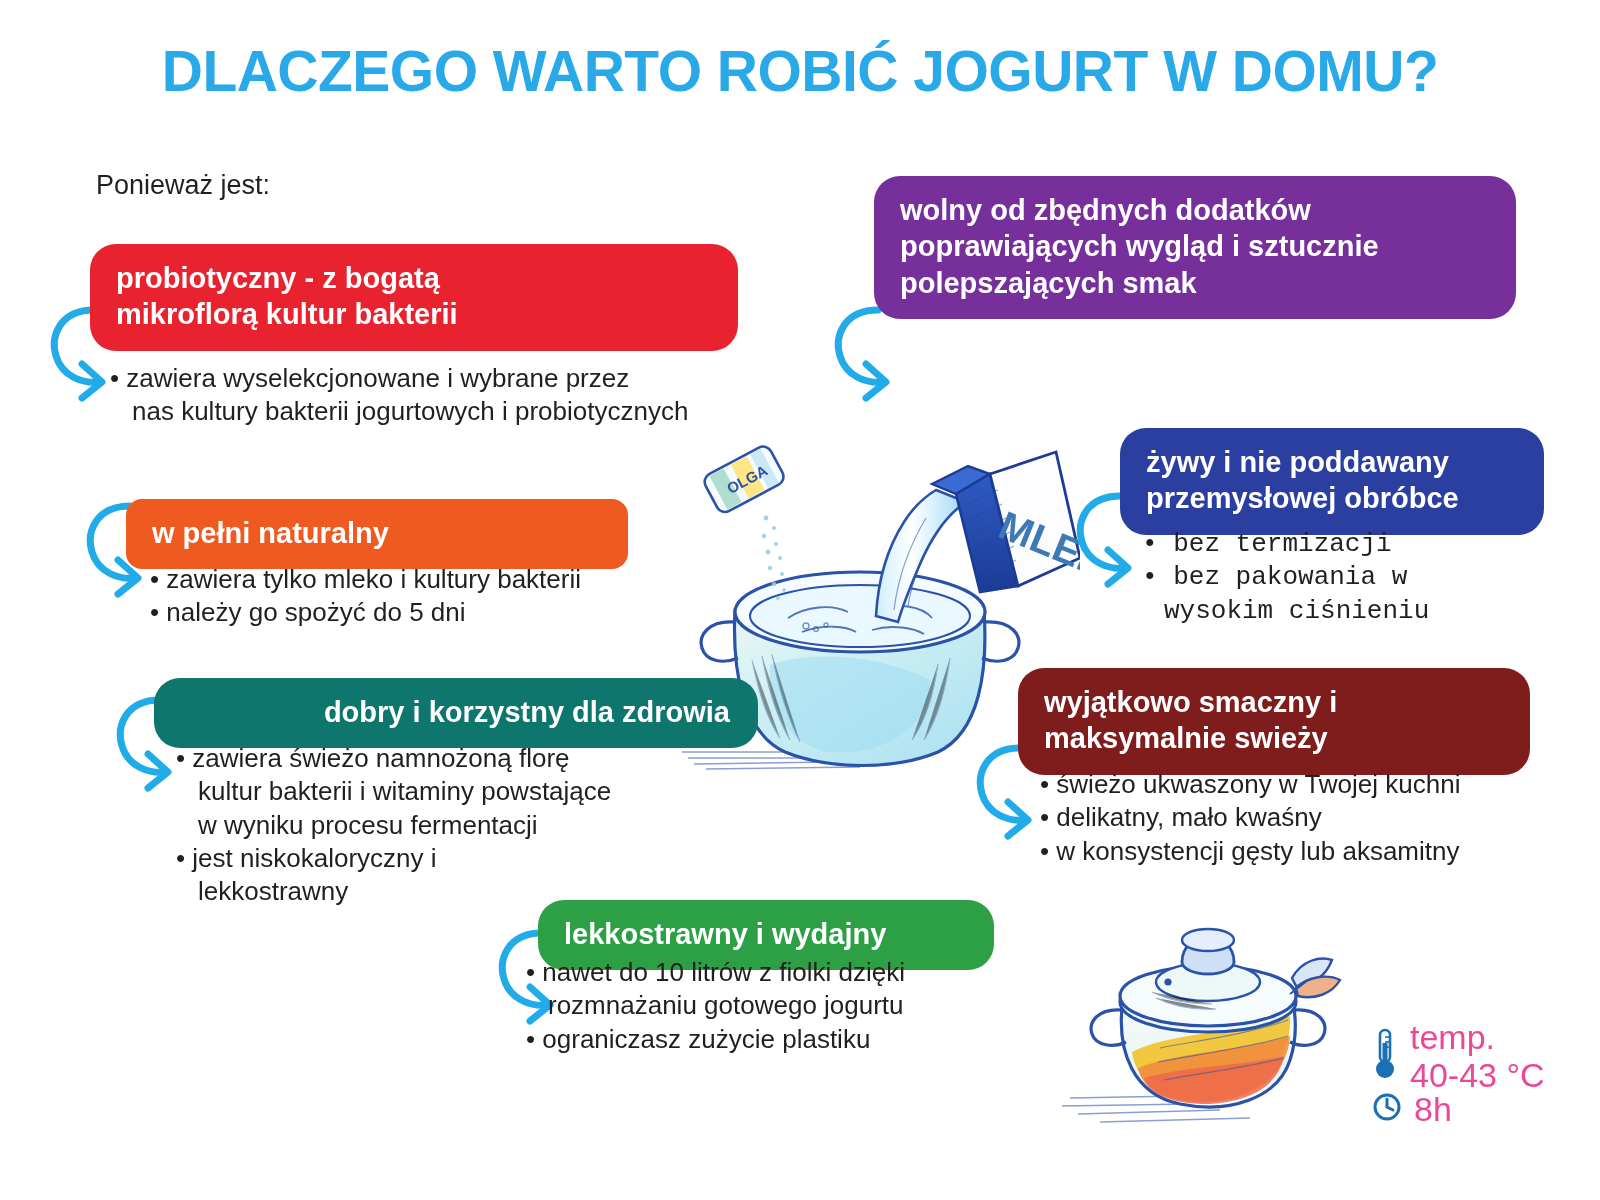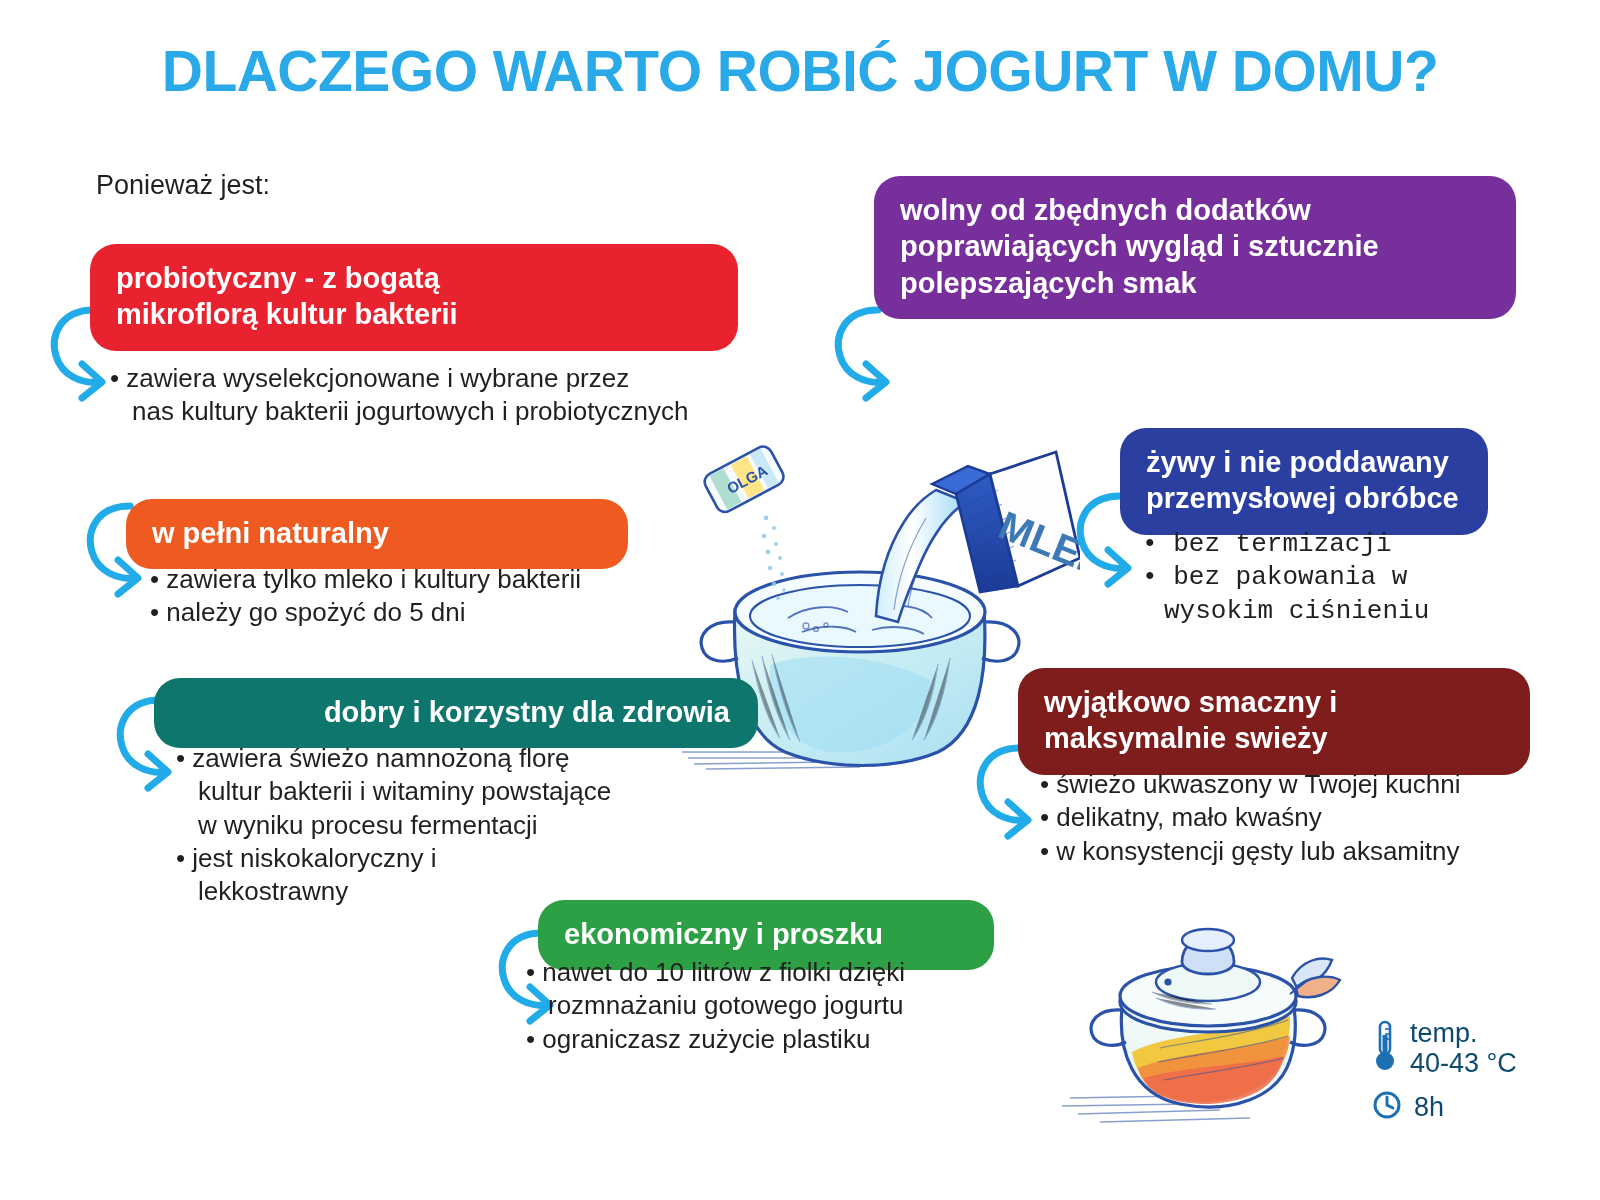--- a/index.html
+++ b/index.html
@@ -49,21 +49,21 @@
     color: #231f20;
   }
   .bullets .li { display: block; padding-left: 22px; text-indent: -22px; white-space: pre-line; }
 
   .arrow { position: absolute; }
 
   
   .illus { position: absolute; }
 
   .measure-row { position: absolute; display: flex; align-items: center; gap: 12px; color: #1B6FB3; }
-  .measure-text { font-size: 27px; line-height: 1.12; color: #0c4a6e; white-space: pre-line; }
+  .measure-text { font-size: 34px; line-height: 1.12; color: #ec4899; white-space: pre-line; }
 </style>
 </head>
 <body>
 
 <div id="canvas">
 
   <div class="title">DLACZEGO WARTO ROBIĆ JOGURT W DOMU?</div>
 
   <div class="intro">Ponieważ jest:</div>
 
@@ -238,21 +238,21 @@
     <span class="li">• zawiera wyselekcjonowane i wybrane przez
    nas kultury bakterii jogurtowych i probiotycznych</span>
   </div>
 
   <div class="arrow" style="left:78px; top:498px;">
     <svg width="70" height="100" viewBox="0 0 70 100">
       <path d="M52 8 C18 8, 8 34, 14 54 C20 74, 40 82, 58 80" fill="none" stroke="#22ABE9" stroke-width="7" stroke-linecap="round"></path>
       <path d="M40 62 L60 80 L40 96" fill="none" stroke="#22ABE9" stroke-width="7" stroke-linecap="round" stroke-linejoin="round"></path>
     </svg>
   </div>
-  <div class="pill" style="left:126px; top:491px; width:502px; background:#EF5A20; white-space:pre-line;">w pełni naturalny</div>
+  <div class="pill" style="left:126px; top:491px; width:502px; background:#EF5A20; white-space:pre-line;border-radius:16px;">w pełni naturalny</div>
   <div class="bullets" style="left:150px; top:563px; width:600px;">
     <span class="li">• zawiera tylko mleko i kultury bakterii</span>
     <span class="li">• należy go spożyć do 5 dni</span>
   </div>
 
   <div class="arrow" style="left:108px; top:692px;">
     <svg width="70" height="100" viewBox="0 0 70 100">
       <path d="M52 8 C18 8, 8 34, 14 54 C20 74, 40 82, 58 80" fill="none" stroke="#22ABE9" stroke-width="7" stroke-linecap="round"></path>
       <path d="M40 62 L60 80 L40 96" fill="none" stroke="#22ABE9" stroke-width="7" stroke-linecap="round" stroke-linejoin="round"></path>
     </svg>
@@ -265,21 +265,21 @@
     <span class="li">• jest niskokaloryczny i
    lekkostrawny</span>
   </div>
 
   <div class="arrow" style="left:490px; top:925px;">
     <svg width="70" height="100" viewBox="0 0 70 100">
       <path d="M52 8 C18 8, 8 34, 14 54 C20 74, 40 82, 58 80" fill="none" stroke="#22ABE9" stroke-width="7" stroke-linecap="round"></path>
       <path d="M40 62 L60 80 L40 96" fill="none" stroke="#22ABE9" stroke-width="7" stroke-linecap="round" stroke-linejoin="round"></path>
     </svg>
   </div>
-  <div class="pill" style="left:538px; top:892px; width:456px; background:#2DA046; white-space:pre-line;">ekonomiczny i proszku</div>
+  <div class="pill" style="left:538px; top:892px; width:456px; background:#2DA046; white-space:pre-line;">lekkostrawny i wydajny</div>
   <div class="bullets" style="left:526px; top:956px; width:520px;">
     <span class="li">• nawet do 10 litrów z fiolki dzięki
    rozmnażaniu gotowego jogurtu</span>
     <span class="li">• ograniczasz zużycie plastiku</span>
   </div>
 
   <div class="arrow" style="left:826px; top:302px;">
     <svg width="70" height="100" viewBox="0 0 70 100">
       <path d="M52 8 C18 8, 8 34, 14 54 C20 74, 40 82, 58 80" fill="none" stroke="#22ABE9" stroke-width="7" stroke-linecap="round"></path>
       <path d="M40 62 L60 80 L40 96" fill="none" stroke="#22ABE9" stroke-width="7" stroke-linecap="round" stroke-linejoin="round"></path>
@@ -288,21 +288,21 @@
   <div class="pill" style="left:874px; top:168px; width:642px; background:#77309B; white-space:pre-line;">wolny od zbędnych dodatków
 poprawiających wygląd i sztucznie
 polepszających smak</div>
 
   <div class="arrow" style="left:1068px; top:488px;">
     <svg width="70" height="100" viewBox="0 0 70 100">
       <path d="M52 8 C18 8, 8 34, 14 54 C20 74, 40 82, 58 80" fill="none" stroke="#22ABE9" stroke-width="7" stroke-linecap="round"></path>
       <path d="M40 62 L60 80 L40 96" fill="none" stroke="#22ABE9" stroke-width="7" stroke-linecap="round" stroke-linejoin="round"></path>
     </svg>
   </div>
-  <div class="pill" style="left:1120px; top:420px; width:368px; background:#2B3FA0; white-space:pre-line;">żywy i nie poddawany
+  <div class="pill" style="left:1120px; top:420px; width:424px; background:#2B3FA0; white-space:pre-line;">żywy i nie poddawany
 przemysłowej obróbce</div>
   <div class="bullets" style="left:1142px; top:528px; width:450px;font-family:Liberation Mono, monospace;">
     <span class="li">• bez termizacji</span>
     <span class="li">• bez pakowania w
    wysokim  ciśnieniu</span>
   </div>
 
   <div class="arrow" style="left:968px; top:740px;">
     <svg width="70" height="100" viewBox="0 0 70 100">
       <path d="M52 8 C18 8, 8 34, 14 54 C20 74, 40 82, 58 80" fill="none" stroke="#22ABE9" stroke-width="7" stroke-linecap="round"></path>

